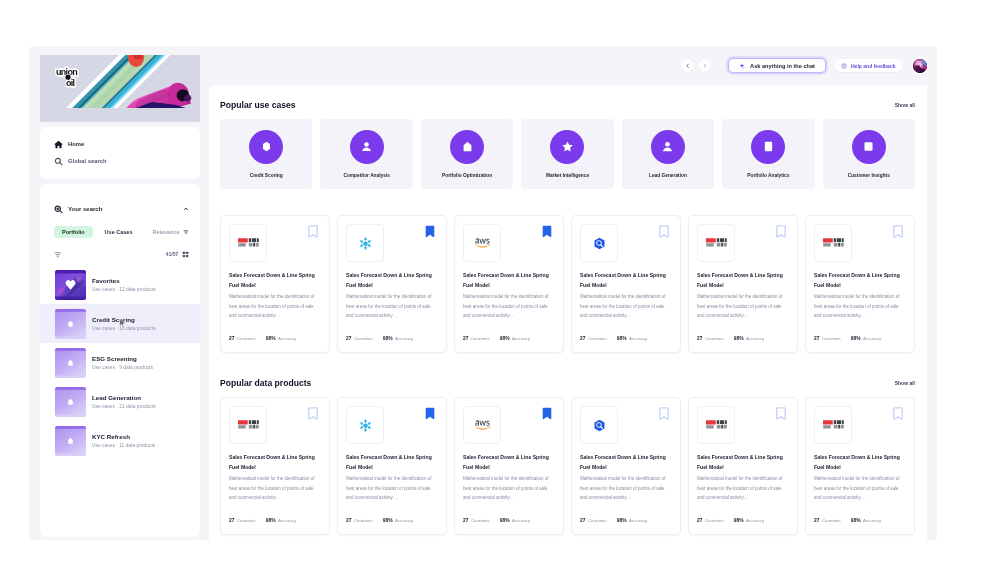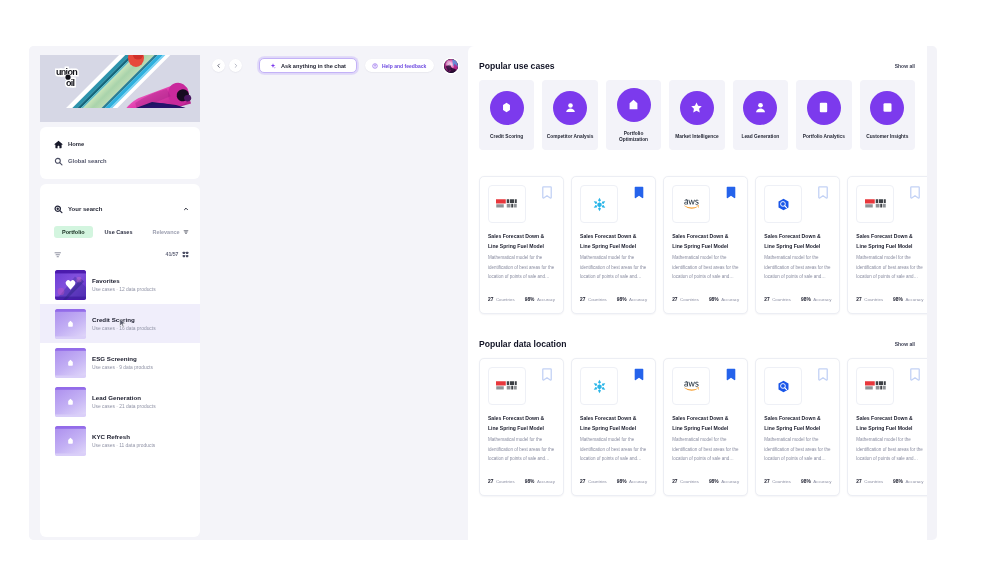--- a/index.html
+++ b/index.html
@@ -32,21 +32,21 @@
   .subrow .rt{margin-left:auto;display:flex;align-items:center;gap:3.5px;font-size:5.2px;color:#62657a;font-weight:700;}
   .list{flex:1;overflow:hidden;padding-top:2px;}
   .litem{display:flex;align-items:center;gap:6px;padding:3.5px 10px 3.5px 15px;height:39px;}
   .litem.sel{background:#f0eefb;}
   .thumb{width:31px;height:30px;border-radius:2.5px;flex:0 0 31px;position:relative;overflow:hidden;
     display:flex;align-items:center;justify-content:center;}
   .litem .txt{min-width:0;flex:1;display:block;}
   .ln1{display:block;font-size:6.2px;font-weight:700;color:#191b2b;white-space:nowrap;overflow:hidden;text-overflow:ellipsis;letter-spacing:0.01px;}
   .ln2{display:block;font-size:4.9px;color:#9093a6;margin-top:2.6px;white-space:nowrap;overflow:hidden;text-overflow:ellipsis;}
   
-  #main{flex:1;min-width:0;display:flex;flex-direction:row;}
+  #main{flex:1;min-width:0;display:flex;flex-direction:column;align-items:flex-end;}
   .topbar{height:39px;flex:0 0 39px;display:flex;align-items:center;padding:0 10px 0 3px;gap:4px;}
   .navbtn{width:13px;height:13px;border-radius:50%;background:#fff;display:flex;align-items:center;justify-content:center;
     border:none;box-shadow:0 0.4px 1.2px rgba(24,24,50,.09);padding:0;}
   .askpill{display:flex;align-items:center;gap:5px;height:15px;padding:0 10px;border-radius:5px;background:#fff;
     border:0.9px solid #c3b2f7;box-shadow:0 0 0 1.8px rgba(176,150,250,.30);margin-left:13px;}
   .askpill .t{font-size:5.6px;font-weight:700;color:#1b1d2c;letter-spacing:0.01px;white-space:nowrap;}
   .spacer{flex:1;}
   button{border:none;background:none;font-family:inherit;}
   .helpbtn{display:flex;align-items:center;gap:3.5px;height:12.5px;padding:0 7.5px;border-radius:6.5px;background:#fff;
     border:none;box-shadow:0 0.4px 1.2px rgba(24,24,50,.09);}
@@ -634,21 +634,21 @@
               </span>
               <span class="st">
                 <b>98%</b>
                 <span>Accuracy</span>
               </span>
             </div>
           </div>
         </div>
 
       <div class="sechead">
-        <h2>Popular data location</h2>
+        <h2>Popular data products</h2>
         <a class="showall">Show all</a>
       </div>
       <div class="dpgrid" id="dp-grid-2">
           <div class="dpcard">
             <div class="dphead">
               <span class="dplogo">
                 <svg width="21" height="12" viewBox="0 0 84 48">
                   <rect x="0" y="5" width="39" height="17" fill="#e8373c"></rect>
                   <rect x="1" y="25" width="30" height="13" fill="#8f9296"></rect>
                   <rect x="43" y="5" width="9" height="15" fill="#3d4045"></rect>

